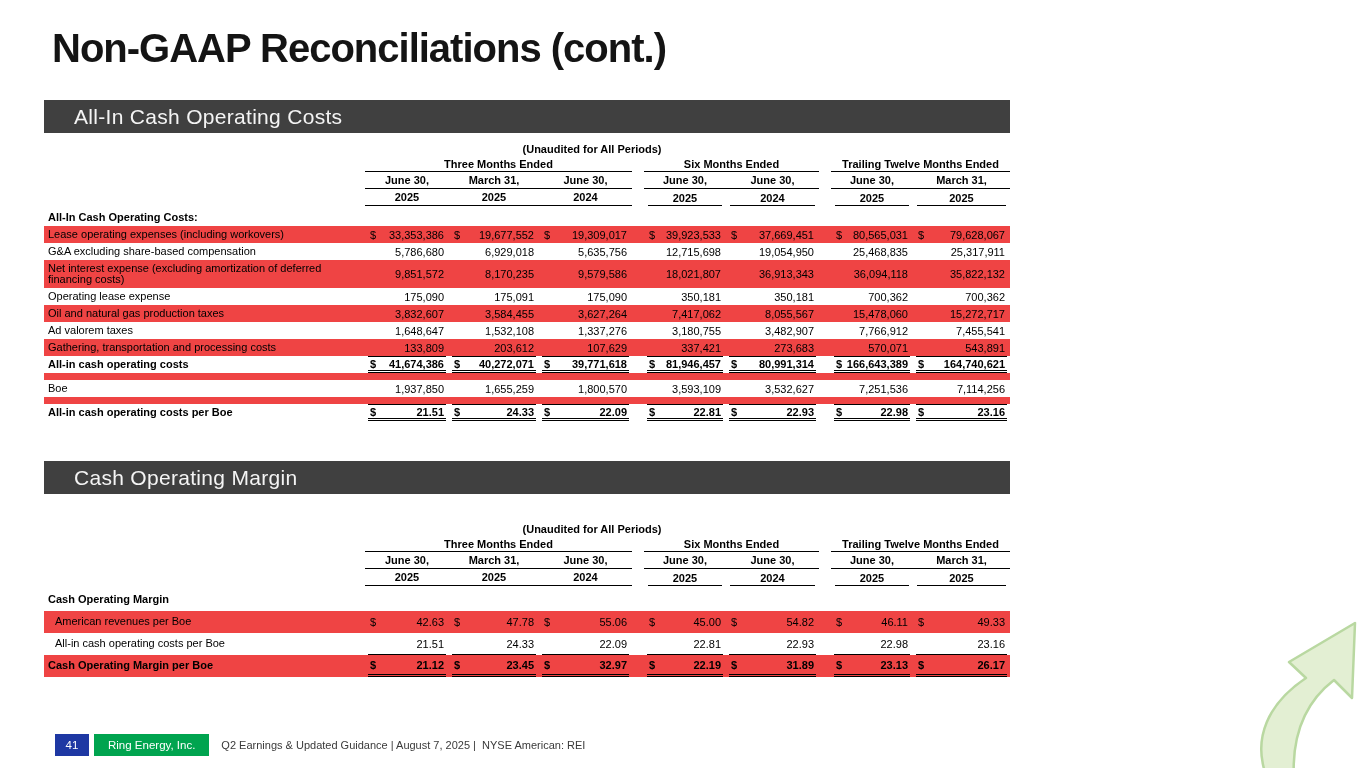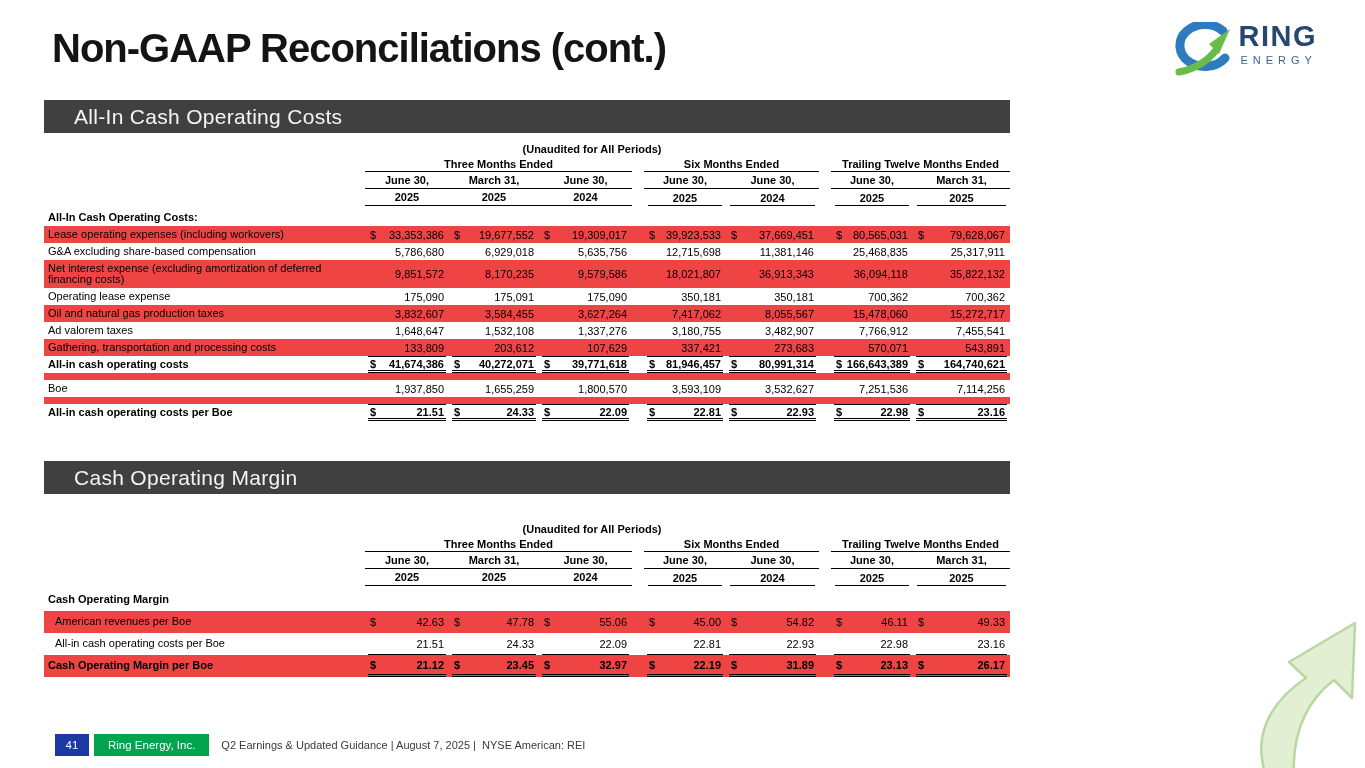--- a/index.html
+++ b/index.html
@@ -64,31 +64,20 @@
 
   .corner-arrow { position:absolute; right:0; bottom:0; width:135px; height:150px; }
 </style>
 </head>
 <body>
 
 <div class="slide">
 
   <h1 class="title">Non-GAAP Reconciliations (cont.)</h1>
 
-  <div class="logo">
-    <svg width="64" height="56" viewBox="0 0 64 56">
-      <path d="M52 9 A 25 21 0 1 0 54 36" fill="none" stroke="#2e7cc0" stroke-width="9" stroke-linecap="round"></path>
-      <path d="M8 50 C 24 47 36 40 46 27" fill="none" stroke="#68bd49" stroke-width="7" stroke-linecap="round"></path>
-      <polygon points="38,22 59,7 48,32" fill="#68bd49"></polygon>
-    </svg>
-    <div class="logo-text">
-      <div class="logo-ring">RING</div>
-      <div class="logo-energy">ENERGY</div>
-    </div>
-  </div>
 
   <div class="bar" id="bar0">
     <span>All-In Cash Operating Costs</span>
   </div>
   <div class="fin" id="fin0">
       <div class="hdrblock">
         <div class="hrow">
           <div class="sp"></div>
           <div class="unaud">(Unaudited for All Periods)</div>
         </div>
@@ -205,21 +194,21 @@
           </div>
         </div>
         <div class="gap"></div>
         <div class="cell" style="width:82px">
           <div class="cin">
             <span class="v">12,715,698</span>
           </div>
         </div>
         <div class="cell" style="width:93px">
           <div class="cin">
-            <span class="v">11,381,146</span>
+            <span class="v">19,054,950</span>
           </div>
         </div>
         <div class="gap"></div>
         <div class="cell" style="width:82px">
           <div class="cin">
             <span class="v">25,468,835</span>
           </div>
         </div>
         <div class="cell" style="width:97px">
           <div class="cin">

